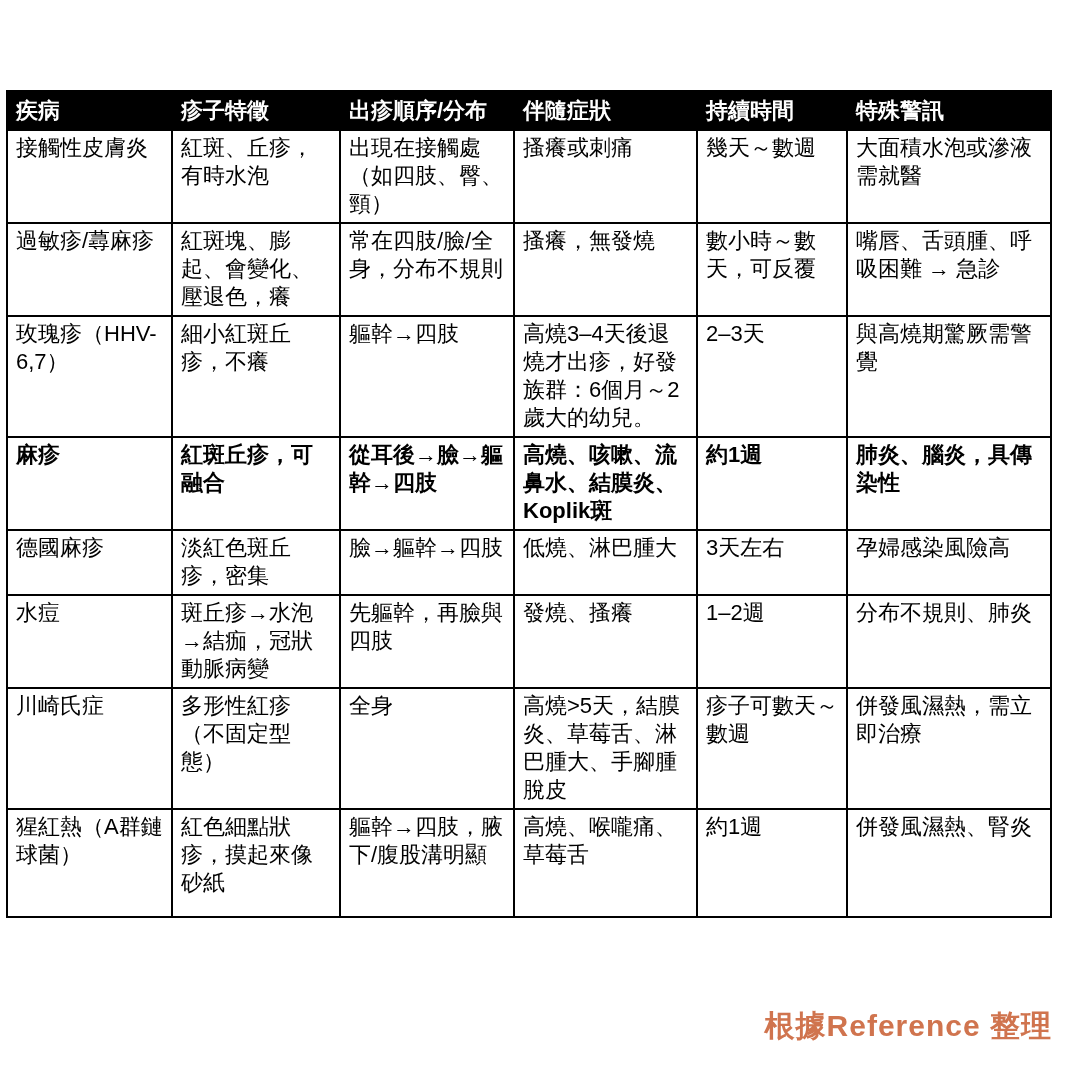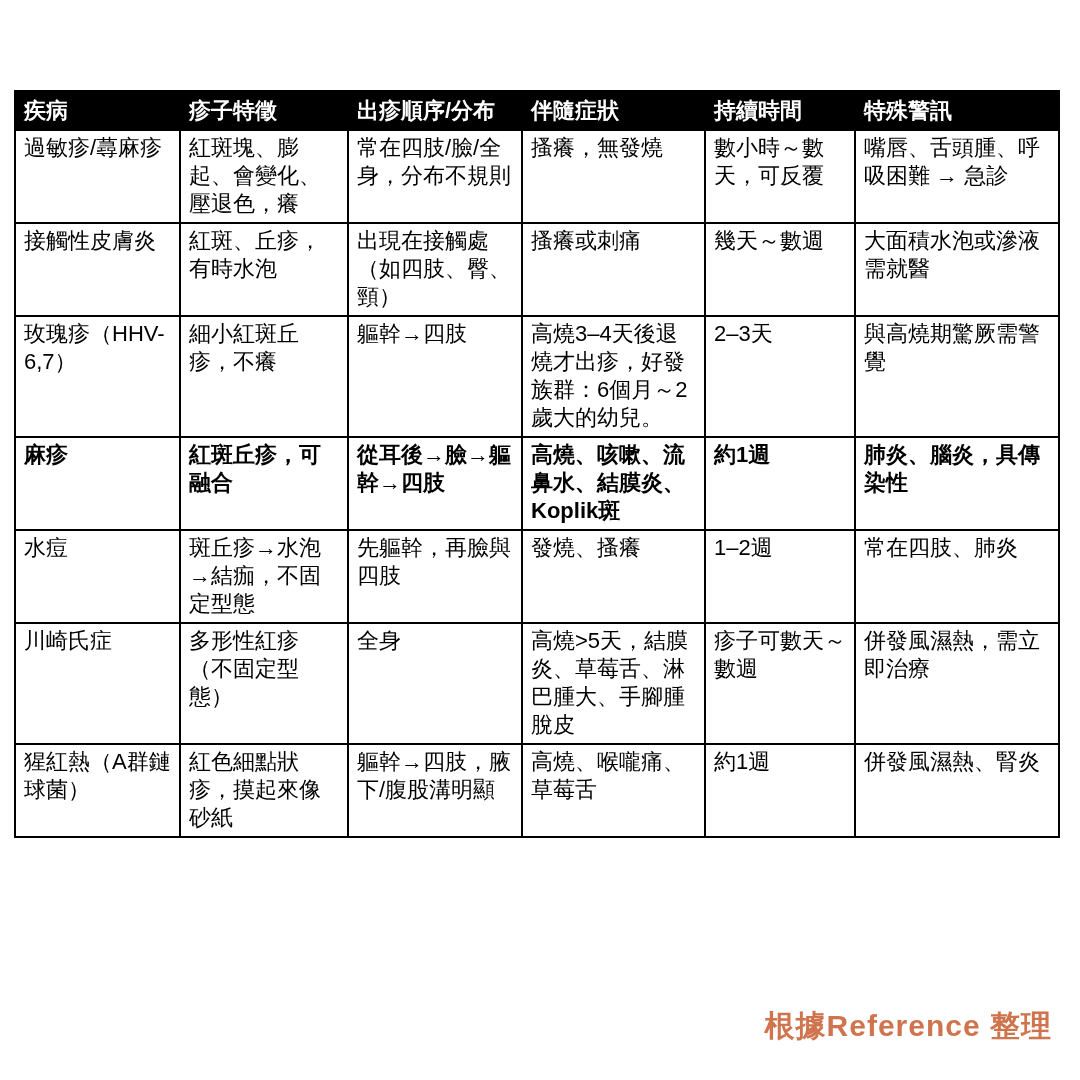--- a/index.html
+++ b/index.html
@@ -10,21 +10,21 @@
     width: 1080px;
     height: 1080px;
     background: #ffffff;
     position: relative;
     font-family: "Liberation Sans", sans-serif;
     color: #000000;
     overflow: hidden;
   }
   .rash-table {
     position: absolute;
-    left: 14px;
+    left: 6px;
     top: 90px;
     width: 1044px;
     border-collapse: collapse;
     table-layout: fixed;
     font-size: 22px;
     line-height: 28px;
   }
   .rash-table th,
   .rash-table td {
     border: 2px solid #000000;
@@ -85,58 +85,66 @@
         <th>疾病</th>
         <th>疹子特徵</th>
         <th>出疹順序/分布</th>
         <th>伴隨症狀</th>
         <th>持續時間</th>
         <th>特殊警訊</th>
       </tr>
   </thead>
   <tbody id="table-body">
       <tr>
+        <td>接觸性皮膚炎</td>
+        <td>紅斑、丘疹，有時水泡</td>
+        <td>出現在接觸處（如四肢、臀、頸）</td>
+        <td>搔癢或刺痛</td>
+        <td>幾天～數週</td>
+        <td>大面積水泡或滲液需就醫</td>
+      </tr>
+      <tr>
         <td>過敏疹/蕁麻疹</td>
         <td>紅斑塊、膨起、會變化、壓退色，癢</td>
         <td>常在四肢/臉/全身，分布不規則</td>
         <td>搔癢，無發燒</td>
         <td>數小時～數天，可反覆</td>
         <td>嘴唇、舌頭腫、呼吸困難 → 急診</td>
-      </tr>
-      <tr>
-        <td>接觸性皮膚炎</td>
-        <td>紅斑、丘疹，有時水泡</td>
-        <td>出現在接觸處（如四肢、臀、頸）</td>
-        <td>搔癢或刺痛</td>
-        <td>幾天～數週</td>
-        <td>大面積水泡或滲液需就醫</td>
       </tr>
       <tr>
         <td>玫瑰疹（HHV-6,7）</td>
         <td>細小紅斑丘疹，不癢</td>
         <td>軀幹→四肢</td>
         <td>高燒3–4天後退燒才出疹，好發族群：6個月～2歲大的幼兒。</td>
         <td>2–3天</td>
         <td>與高燒期驚厥需警覺</td>
       </tr>
       <tr>
         <td>麻疹</td>
         <td>紅斑丘疹，可融合</td>
         <td>從耳後→臉→軀幹→四肢</td>
         <td>高燒、咳嗽、流鼻水、結膜炎、Koplik斑</td>
         <td>約1週</td>
         <td>肺炎、腦炎，具傳染性</td>
       </tr>
       <tr>
+        <td>德國麻疹</td>
+        <td>淡紅色斑丘疹，密集</td>
+        <td>臉→軀幹→四肢</td>
+        <td>低燒、淋巴腫大</td>
+        <td>3天左右</td>
+        <td>孕婦感染風險高</td>
+      </tr>
+      <tr>
         <td>水痘</td>
-        <td>斑丘疹→水泡→結痂，不固定型態</td>
+        <td>斑丘疹→水泡→結痂，冠狀動脈病變</td>
         <td>先軀幹，再臉與四肢</td>
         <td>發燒、搔癢</td>
         <td>1–2週</td>
-        <td>常在四肢、肺炎</td>
+        <td>分布不規則、肺炎</td>
       </tr>
       <tr>
         <td>川崎氏症</td>
         <td>多形性紅疹（不固定型態）</td>
         <td>全身</td>
         <td>高燒&gt;5天，結膜炎、草莓舌、淋巴腫大、手腳腫脫皮</td>
         <td>疹子可數天～數週</td>
         <td>併發風濕熱，需立即治療</td>
       </tr>
       <tr>

